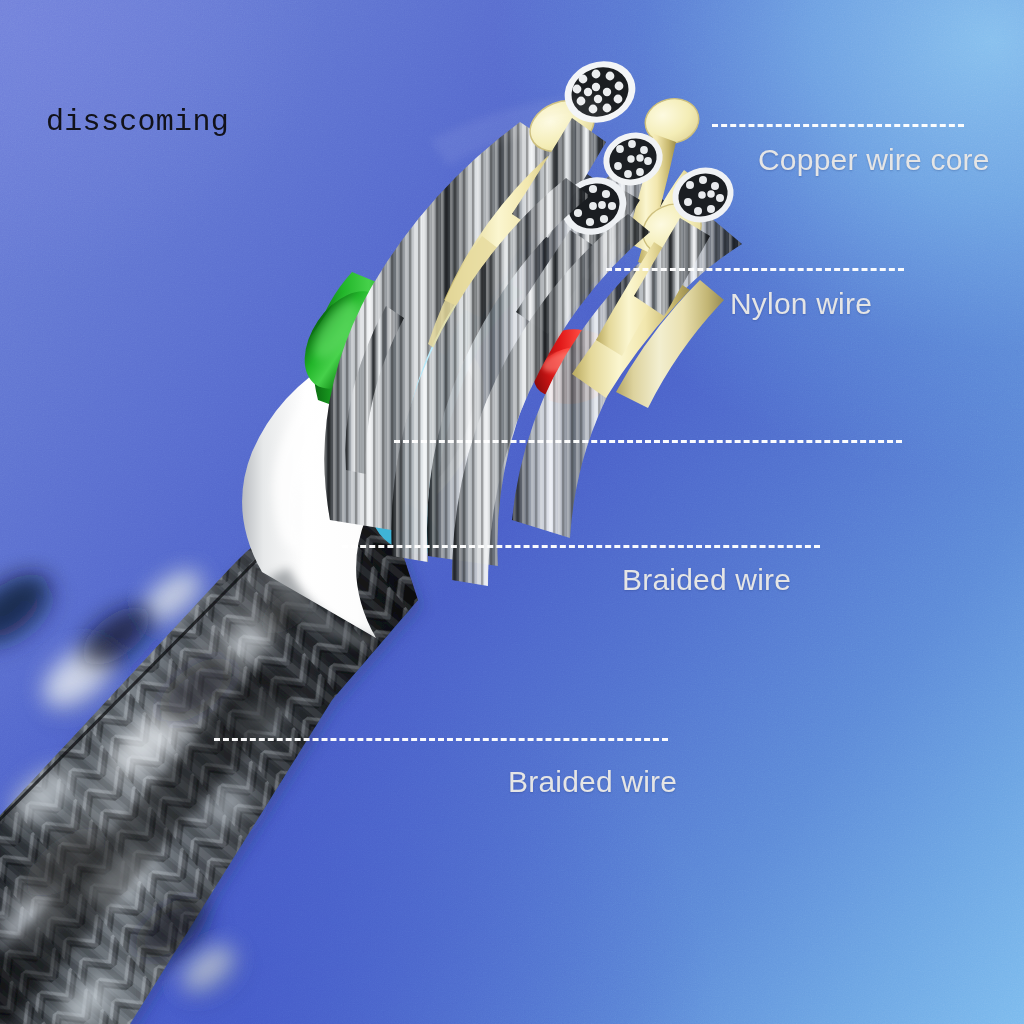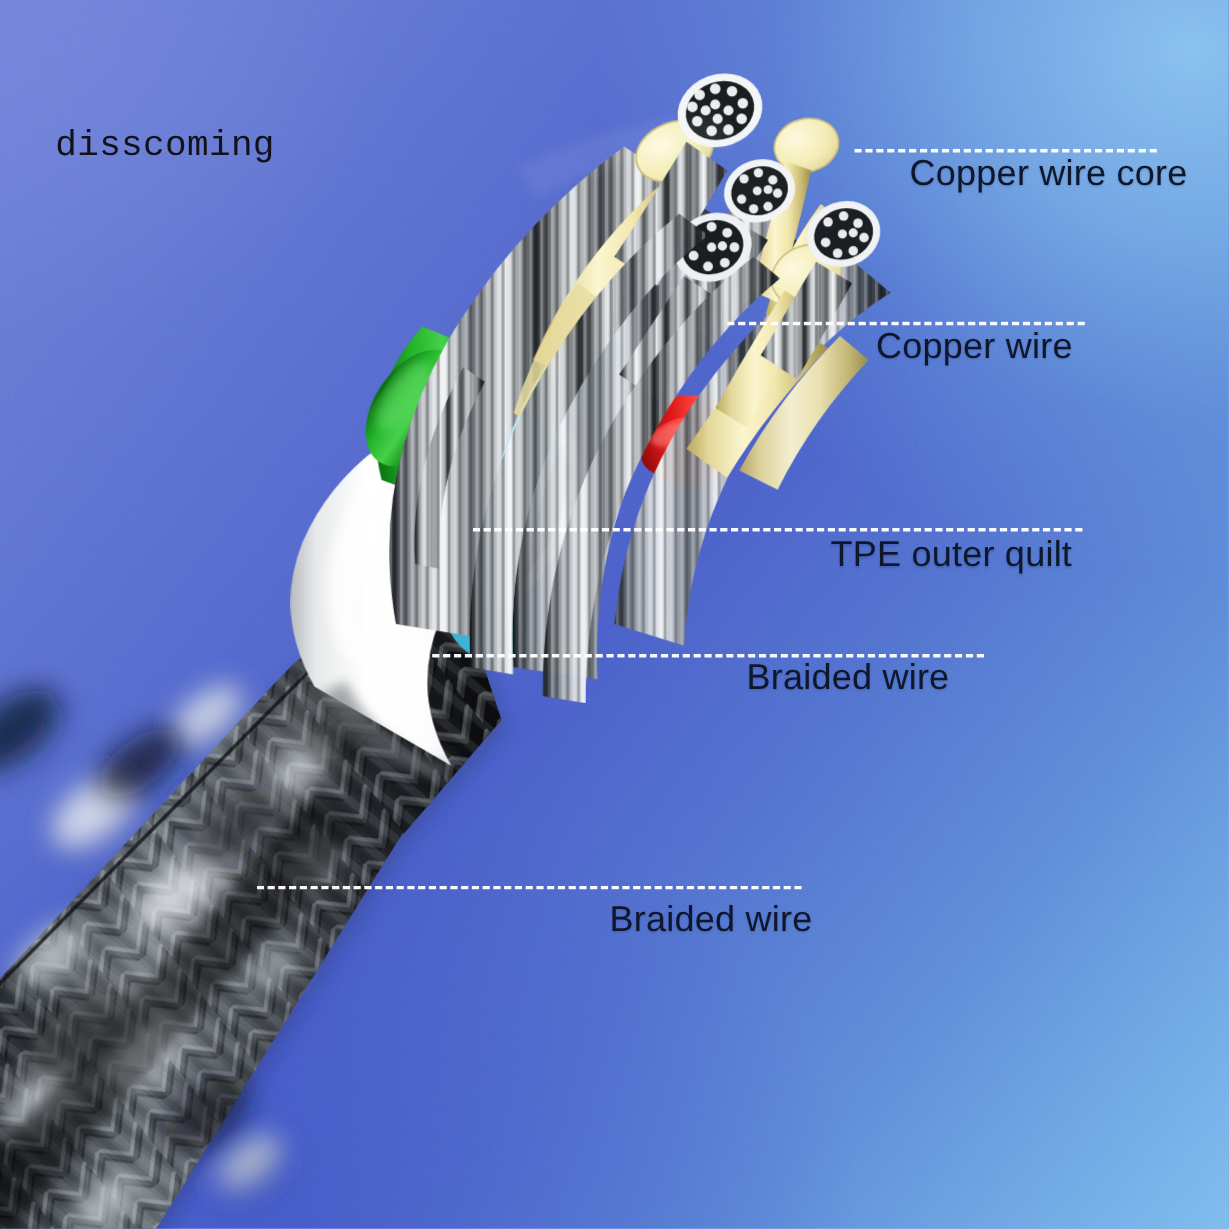--- a/index.html
+++ b/index.html
@@ -23,23 +23,23 @@
         rgba(62,80,198,.55) 0%, rgba(68,88,200,.28) 46%, rgba(70,92,200,0) 76%);}
   .bg-glow-tl{position:absolute;inset:0;
      background:radial-gradient(ellipse 420px 360px at 2% 2%,
         rgba(118,132,222,.55) 0%, rgba(110,126,216,0) 72%);}
   .bg-noise{position:absolute;inset:0;opacity:.5;mix-blend-mode:overlay;}
 
   
   #art{position:absolute;inset:0;}
 
   
-  .label{position:absolute;color:#0f172a;font-size:30px;letter-spacing:.2px;
+  .label{position:absolute;color:#e5e5e5;font-size:30px;letter-spacing:.2px;
          white-space:nowrap;font-family:"Liberation Sans",sans-serif;
-         text-shadow:0 1px 2px rgba(30,50,110,.28);}
+         text-shadow:0 1px 2px rgba(30,50,110,.28);margin-top:15px;}
   .leader{position:absolute;height:0;border-top:3px dashed #ffffff;opacity:.97;}
 
   #lbl-copper{left:758px;top:128px;}
   #ldr-copper{left:712px;top:124px;width:252px;}
 
   #lbl-nylon{left:730px;top:272px;}
   #ldr-nylon{left:606px;top:268px;width:298px;}
 
   #lbl-tpe{left:692px;top:446px;}
   #ldr-tpe{left:394px;top:440px;width:508px;}
@@ -483,24 +483,23 @@
                Q 362,396 366,474 Z" fill="url(#strandLines)" opacity="0.5"></path>
     </g>
 
     <path d="M 430,140 Q 520,96 600,96 L 612,120 Q 524,124 448,166 Z" fill="#ffffff" opacity="0.07" filter="url(#softBlur)"></path>
   </svg>
 
   <div class="leader" id="ldr-copper"></div>
   <div class="label" id="lbl-copper">Copper wire core</div>
 
   <div class="leader" id="ldr-nylon"></div>
-  <div class="label" id="lbl-nylon">Copper wire</div>
+  <div class="label" id="lbl-nylon">Nylon wire</div>
 
   <div class="leader" id="ldr-tpe"></div>
-  <div class="label" id="lbl-tpe">TPE outer quilt</div>
 
   <div class="leader" id="ldr-braid1"></div>
   <div class="label" id="lbl-braid1">Braided wire</div>
 
   <div class="leader" id="ldr-braid2"></div>
   <div class="label" id="lbl-braid2">Braided wire</div>
 
   <div id="watermark">disscoming</div>
 
 </div>

